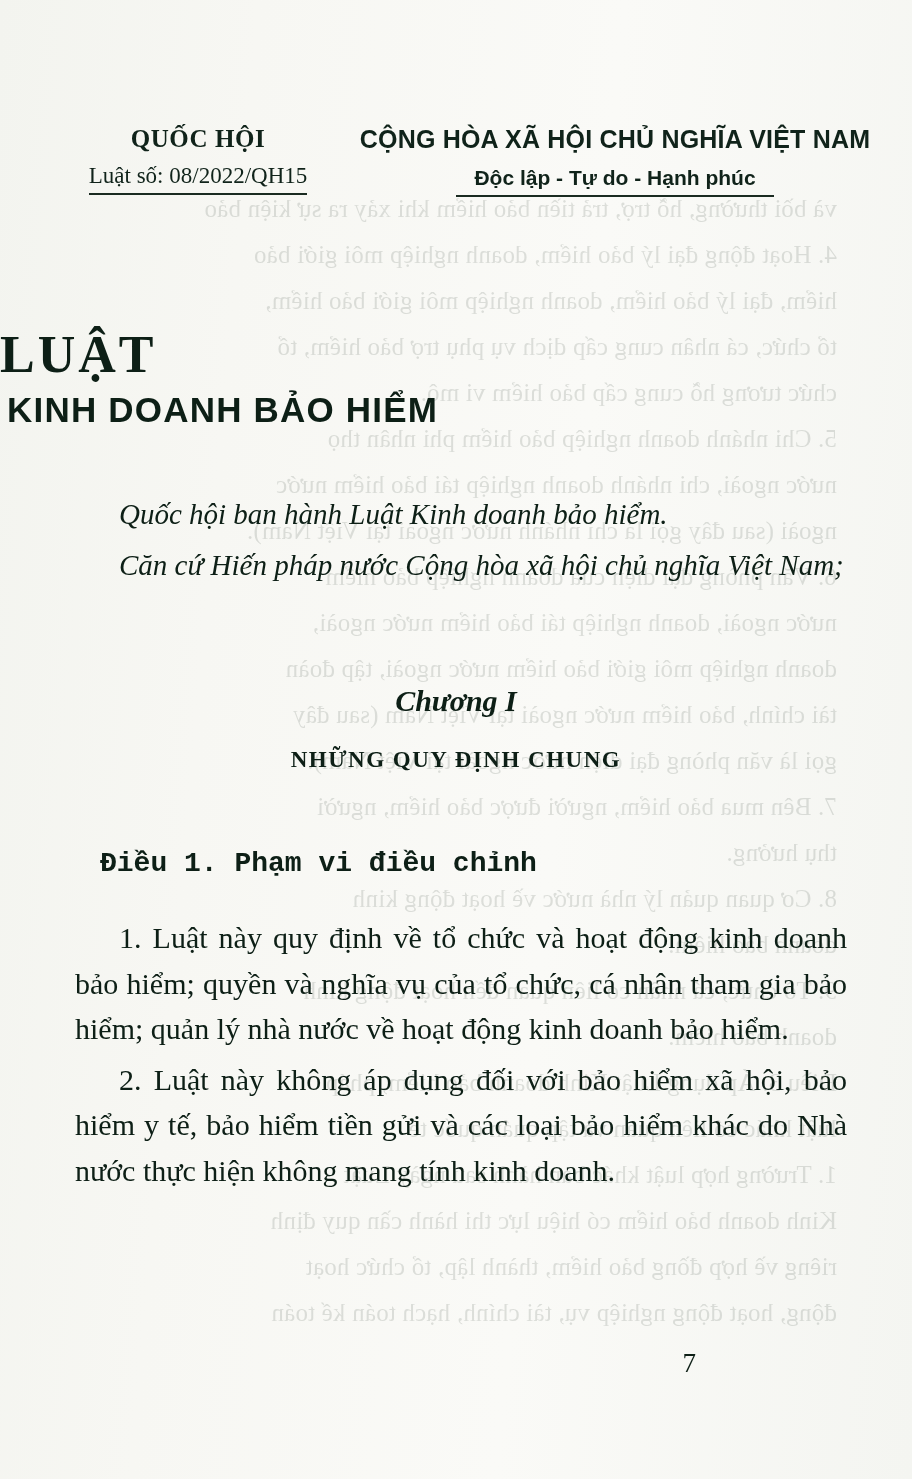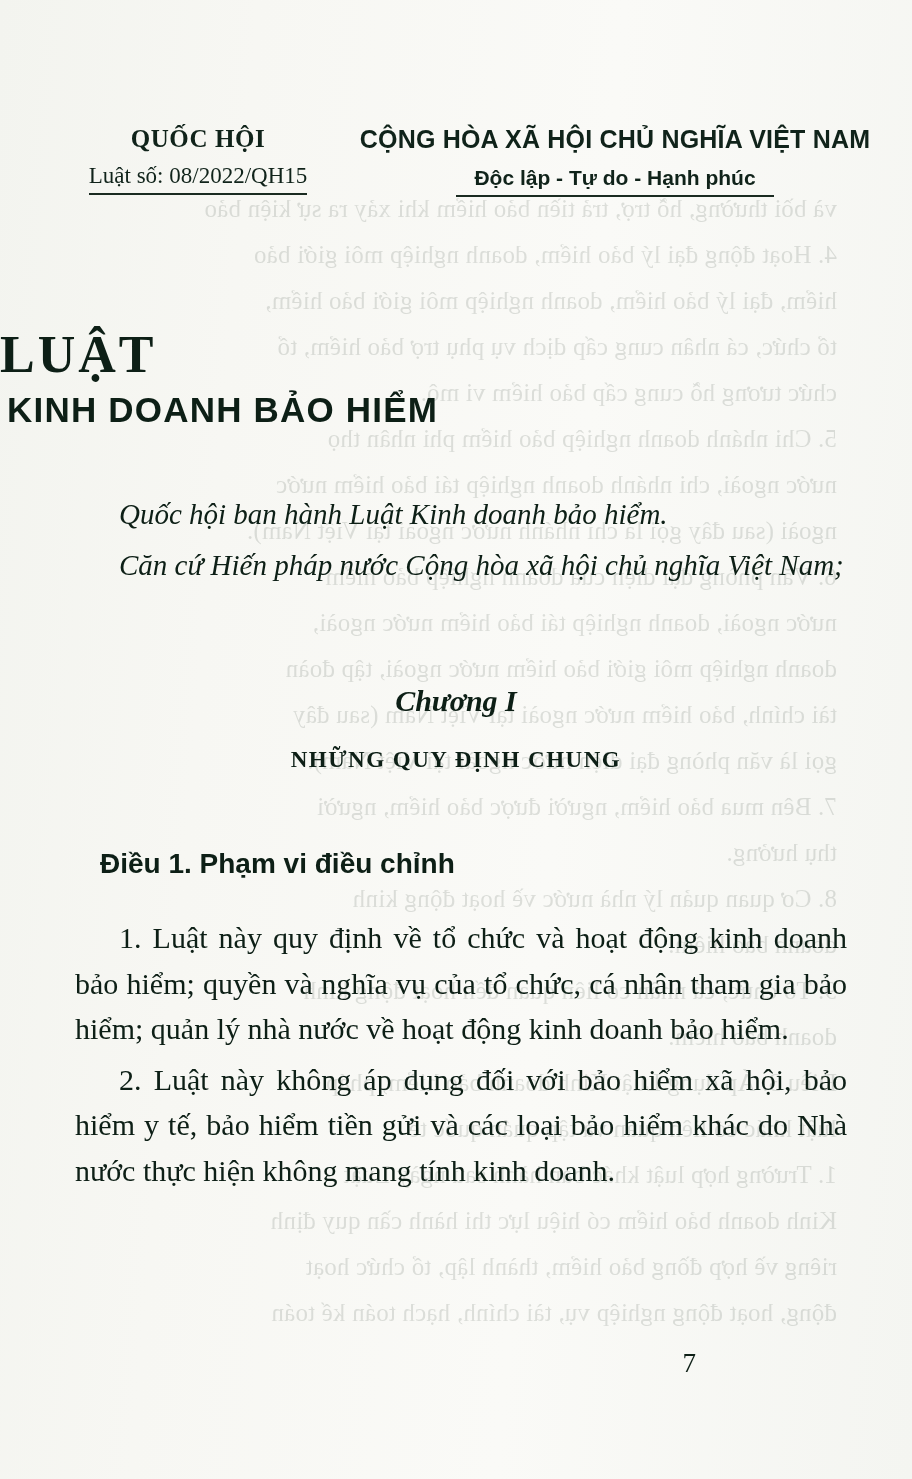--- a/index.html
+++ b/index.html
@@ -189,21 +189,21 @@
     letter-spacing: 1.5px;
     color: #0d1f16;
   }
 
   
   .article-head {
     position: absolute;
     top: 848px;
     left: 75px;
     width: 770px;
-    font-family: Liberation Sans, sans-serif;
+    font-family: Liberation Mono, monospace;
     font-weight: bold;
     font-size: 28px;
     color: #0d1f16;
     text-indent: 25px;
   }
 
   .body-text {
     position: absolute;
     top: 915px;
     left: 75px;

